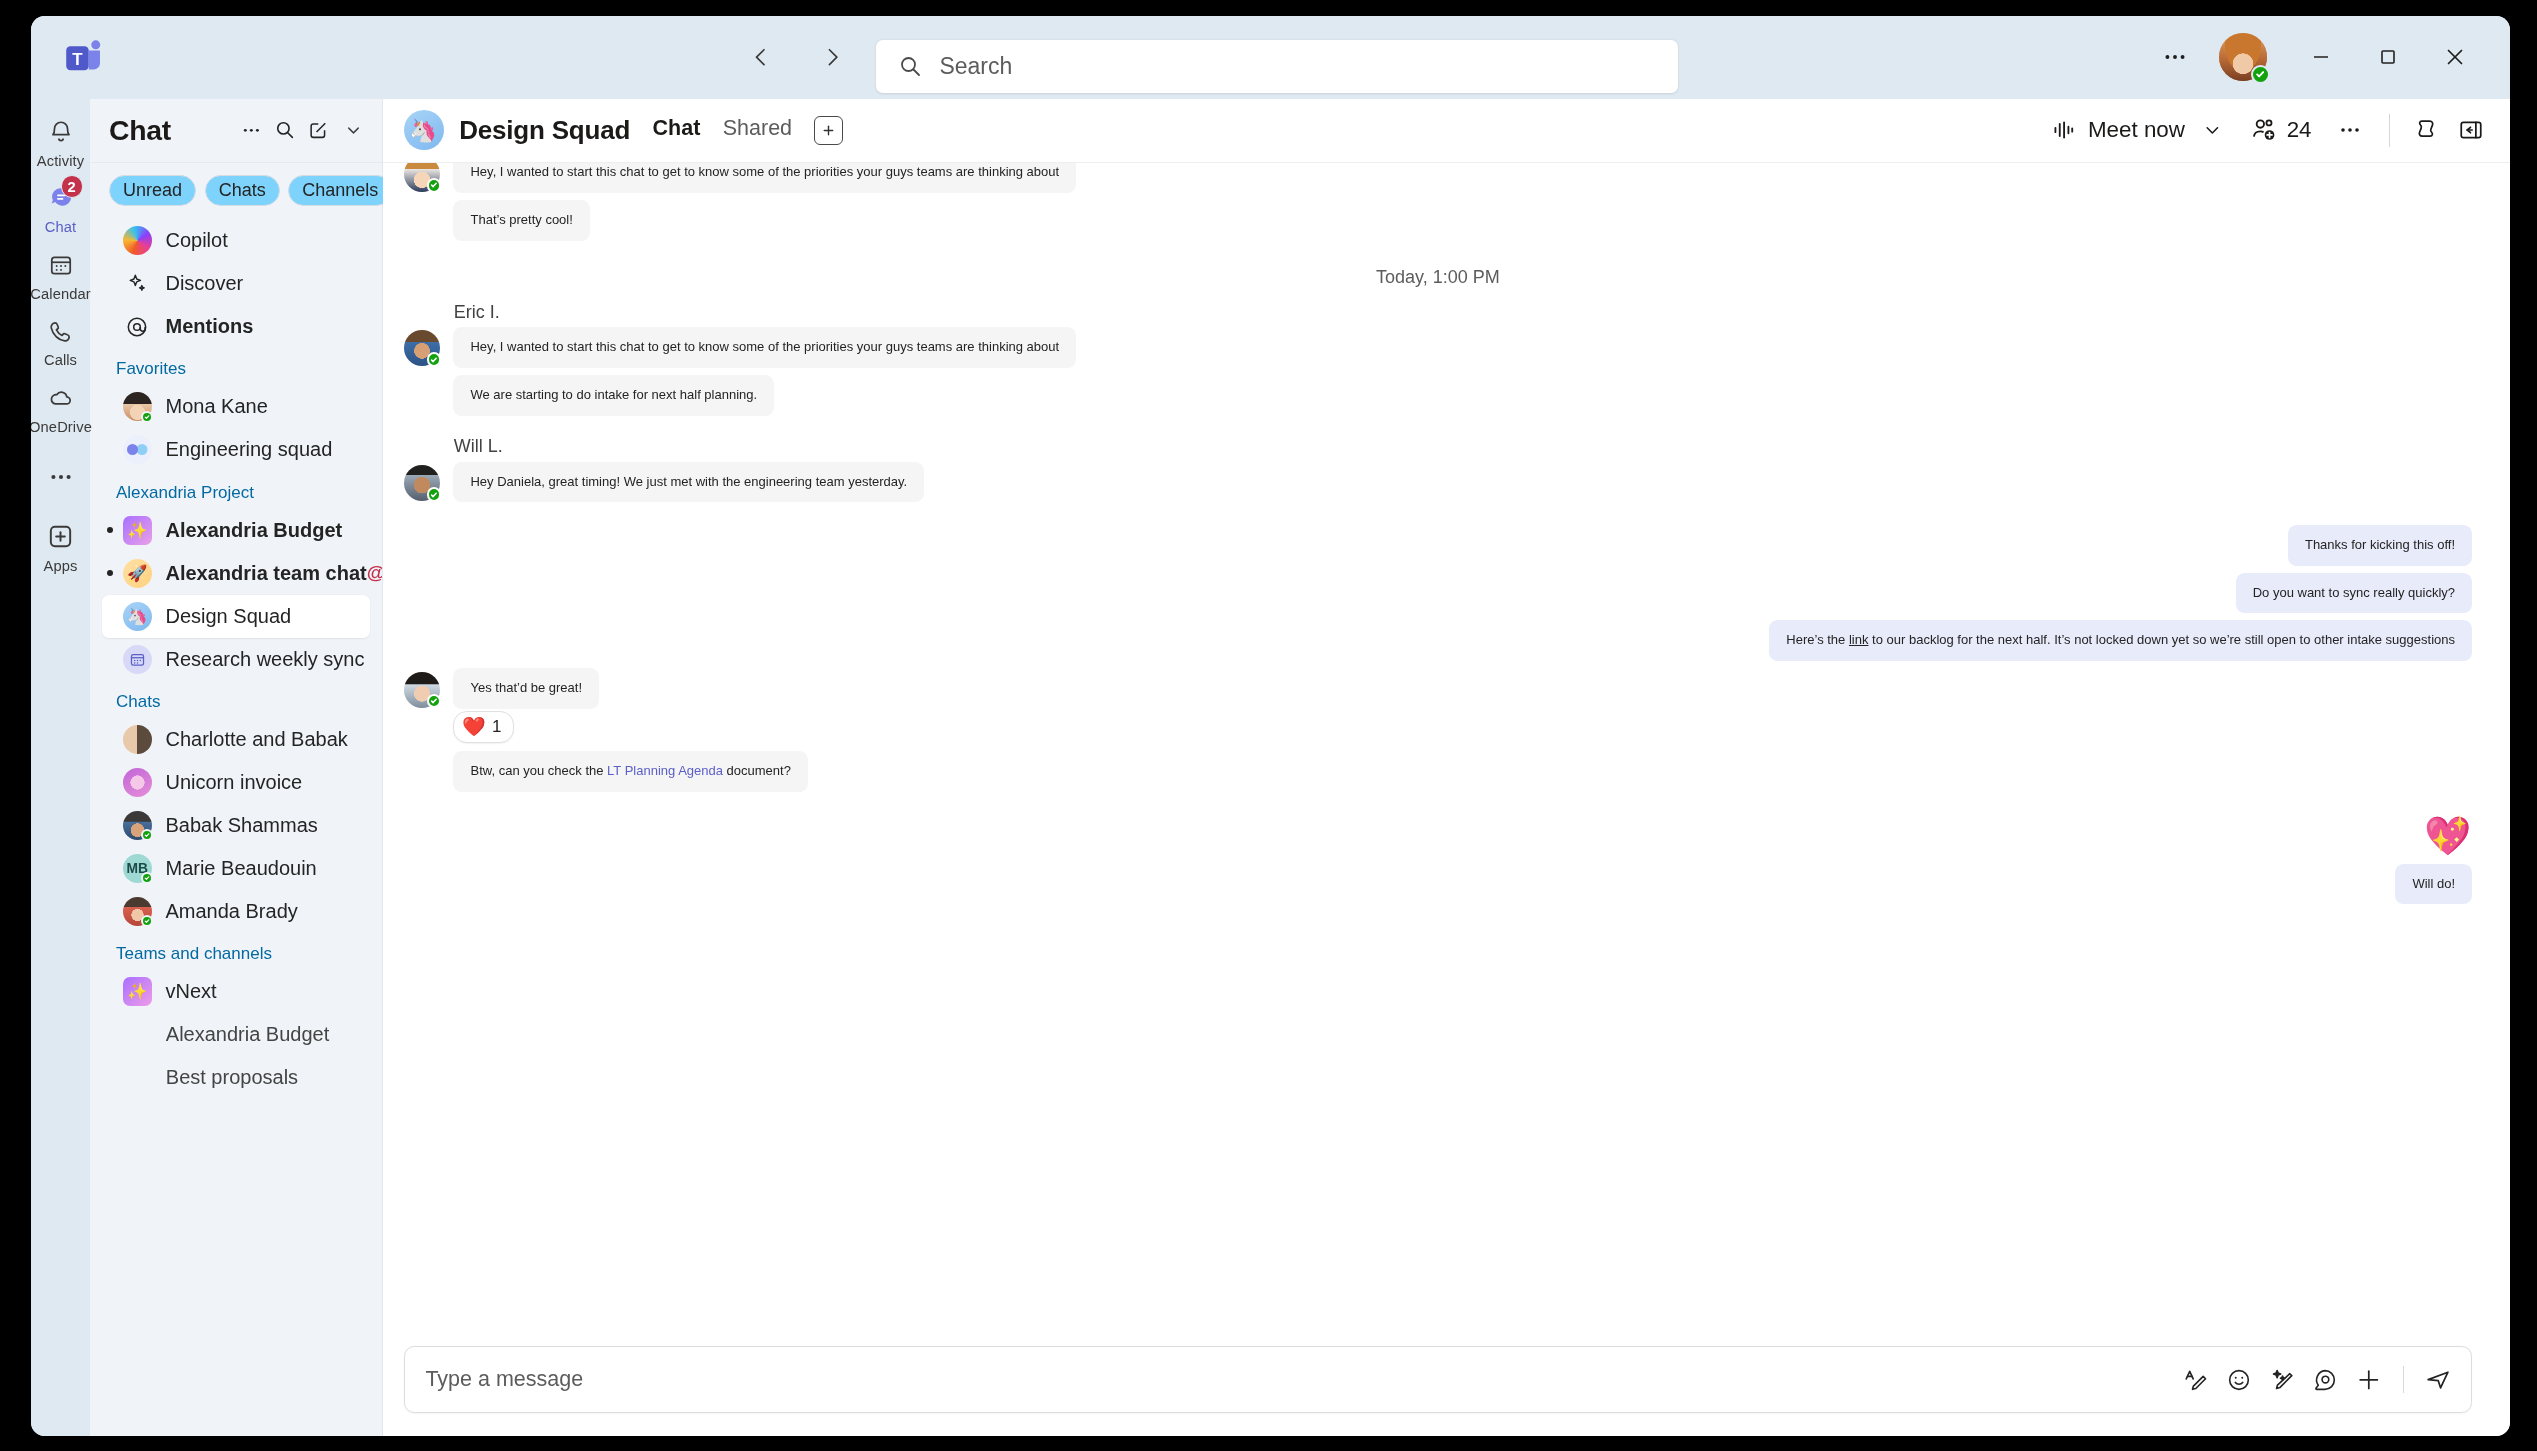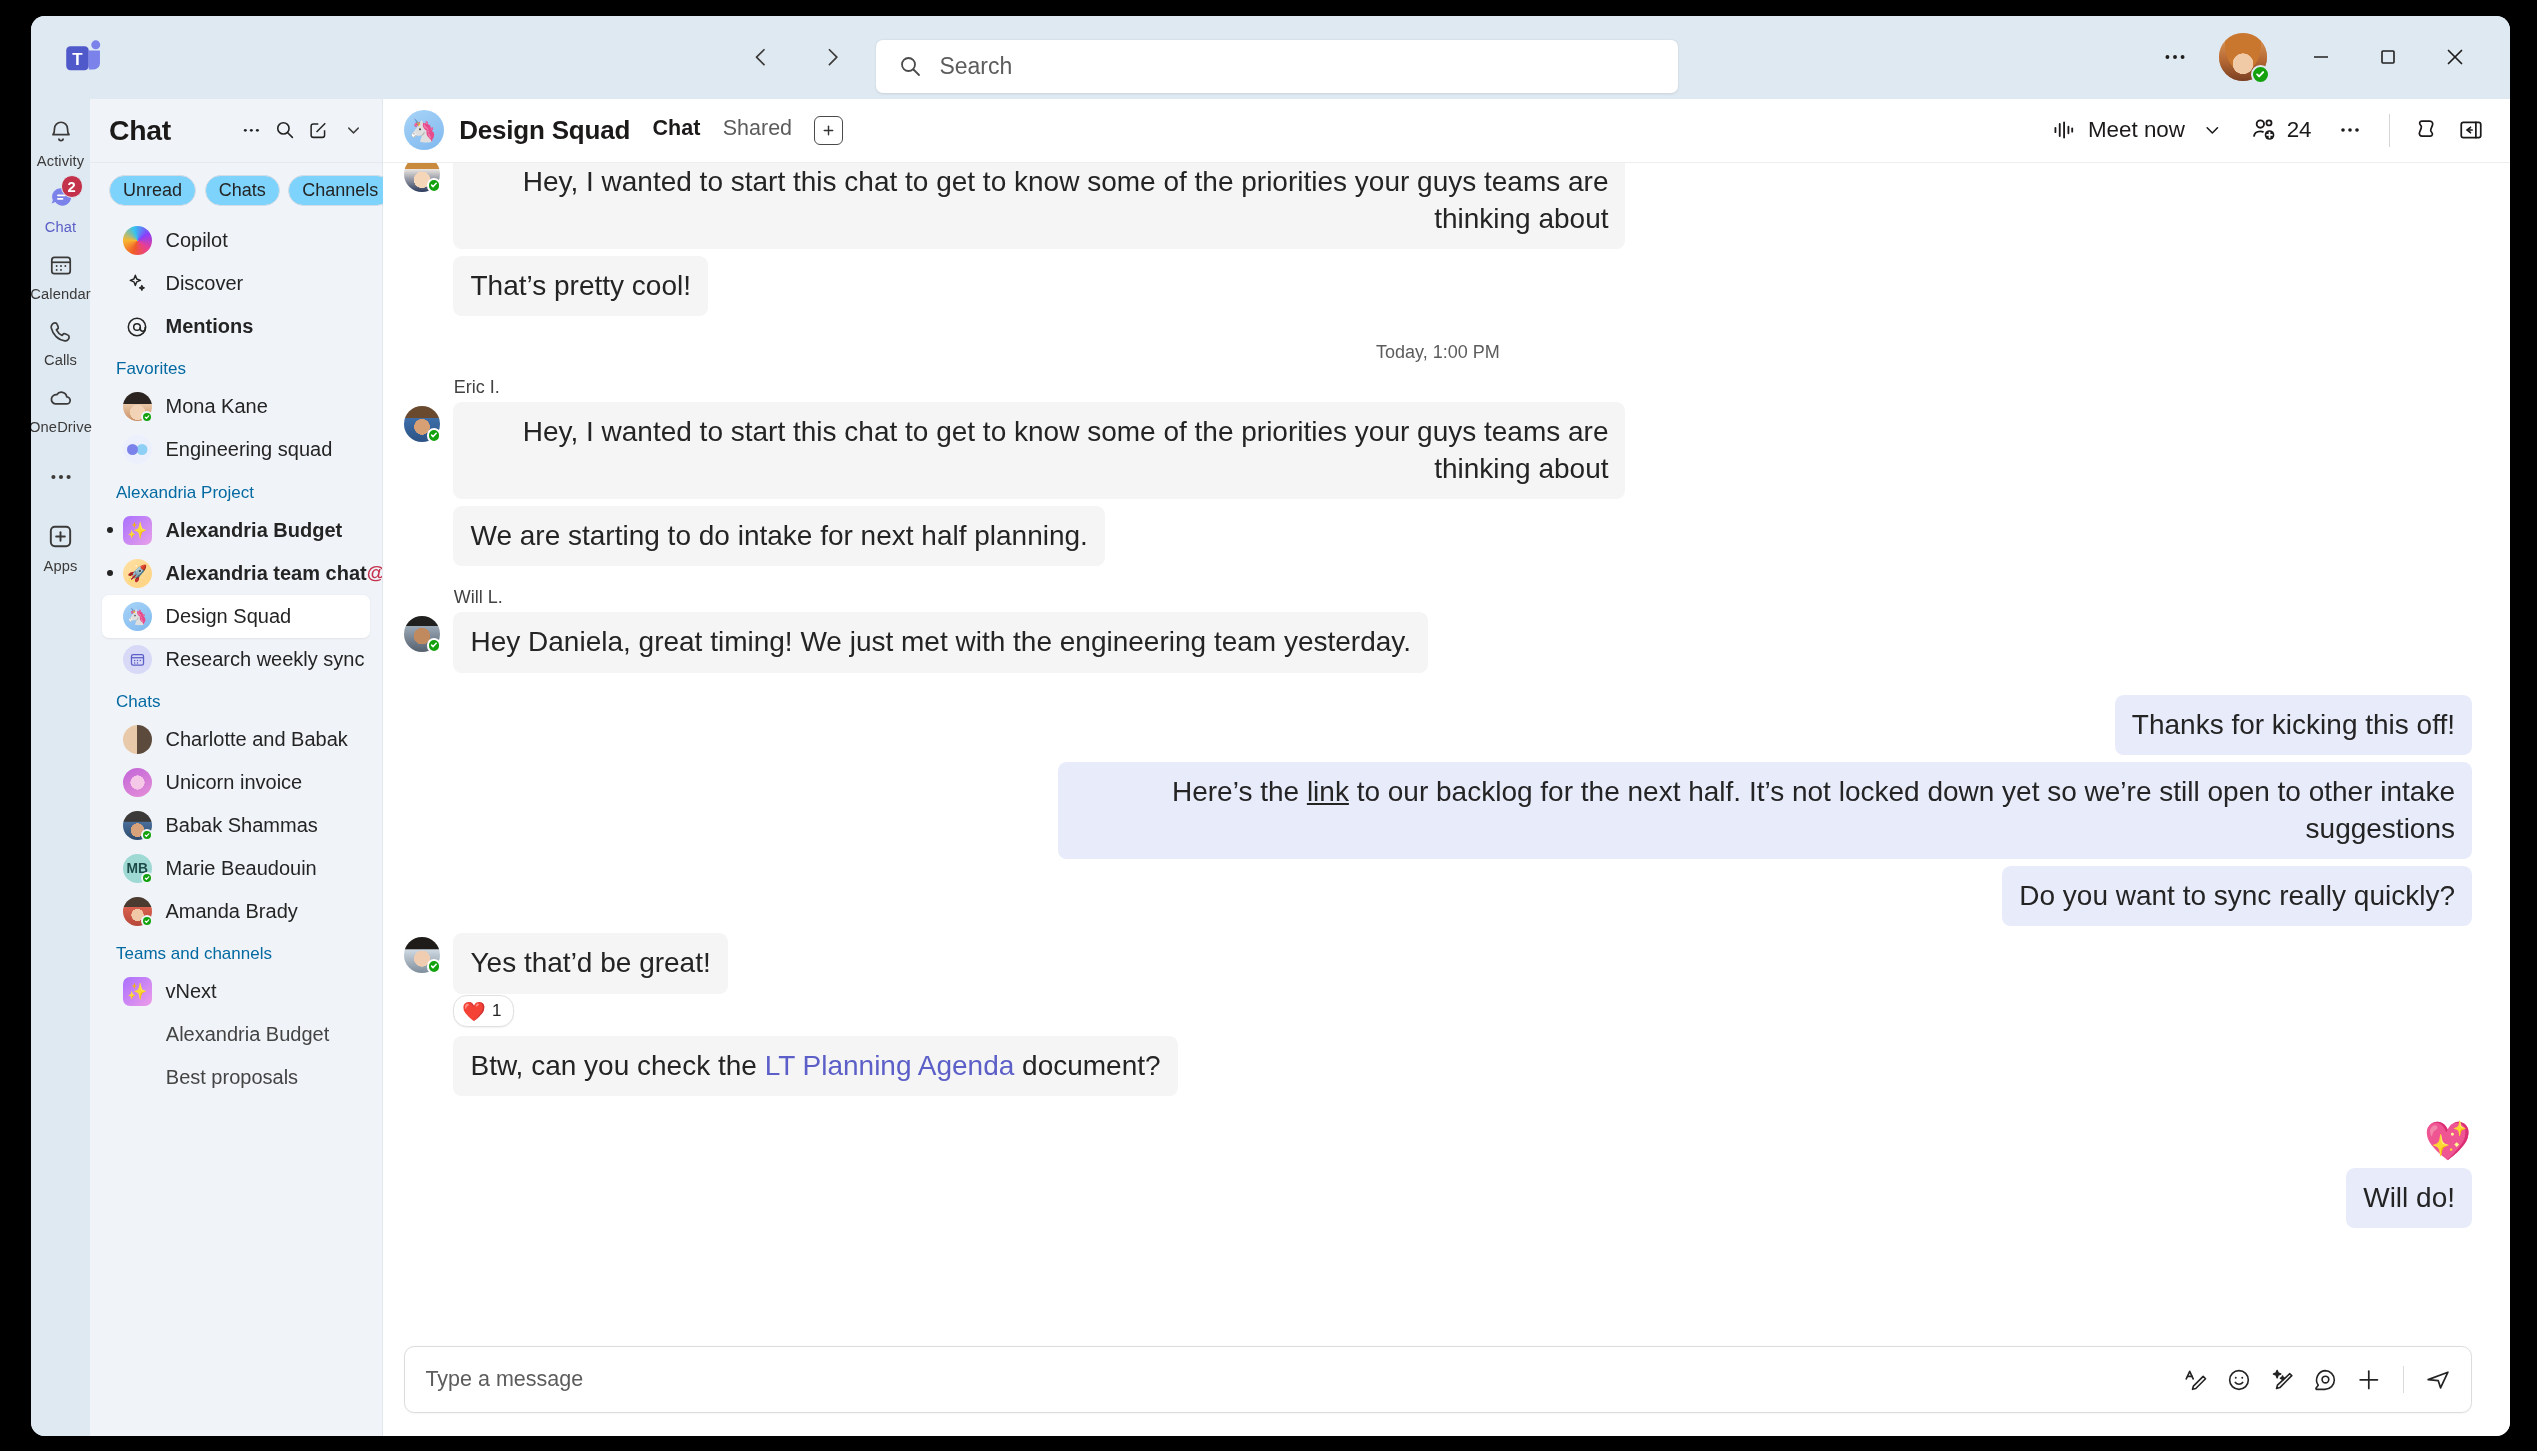--- a/index.html
+++ b/index.html
@@ -202,24 +202,23 @@
   #messages { flex:1 1 auto; padding: 5.2px 38px 0 20.7px; overflow:hidden; position:relative; }
   .msg-row { display:flex; align-items:flex-start; margin-top: 8.6px; }
   .msg-av {
     width: 36px; height: 36px; border-radius:50%; flex:0 0 36px;
     margin-right: 13.8px; margin-top: 3.4px; position:relative;
   }
   .bubbles { display:flex; flex-direction:column; min-width:0; flex:1 1 auto; }
   .sender { font-size: 18px; color:#424242; margin: 13.8px 0 4.3px 50px; }
   .bub {
     background:#f5f5f5; color:#242424; border-radius: 8.6px;
-    padding: 12px 17px; font-size: 28px; line-height: 1.3;
+    padding: 12px 17px; font-size: 13px; line-height: 1.3;
     align-self:flex-start; max-width: 1172px;
     margin-bottom: 6.9px;
-    text-align: right;
   }
   .bub.me { background:#e8ebfa; align-self:flex-end; }
   .bub a { color:#444; text-decoration: underline; }
   .bub .lnk { color:#5b5fc7; text-decoration:none; }
   .row-me { justify-content:flex-end; }
   .daystamp { text-align:center; font-size: 18px; color:#5c5c5c; margin: 19px 0 6.9px; }
   .reaction {
     display:inline-flex; align-items:center; gap: 6px;
     background:#fff; border:0.9px solid #e0e0e0; border-radius: 13.8px;
     padding: 3.4px 11.2px 3.4px 7.8px; font-size: 17px; color:#242424;
@@ -698,24 +697,24 @@
             </div>
             <div class="bubbles">
               <div class="bub">Hey Daniela, great timing! We just met with the engineering team yesterday.</div>
             </div>
           </div>
         </div>
 
         <div class="msg-row row-me" style="margin-top:15.5px;">
           <div class="bubbles">
             <div class="bub me">Thanks for kicking this off!</div>
+            <div class="bub me">Do you want to sync really quickly?</div>
             <div class="bub me" style="max-width:1414px;">
               <span>Here’s the </span><a class="lnk-u" href="#" style="color:#242424;text-decoration:underline;">link</a><span> to our backlog for the next half. It’s not locked down yet so we’re still open to other intake suggestions</span>
             </div>
-            <div class="bub me">Do you want to sync really quickly?</div>
           </div>
         </div>
 
         <div>
           <div class="msg-row" style="margin-top:0;">
             <div class="msg-av m-kayo">
               <span class="presence-md">
                   <svg viewBox="0 0 12 12" fill="none" stroke="#fff" stroke-width="2.4" stroke-linecap="round" stroke-linejoin="round">
                     <polyline points="2.5,6.3 4.8,8.6 9.5,3.6"></polyline>
                   </svg>

